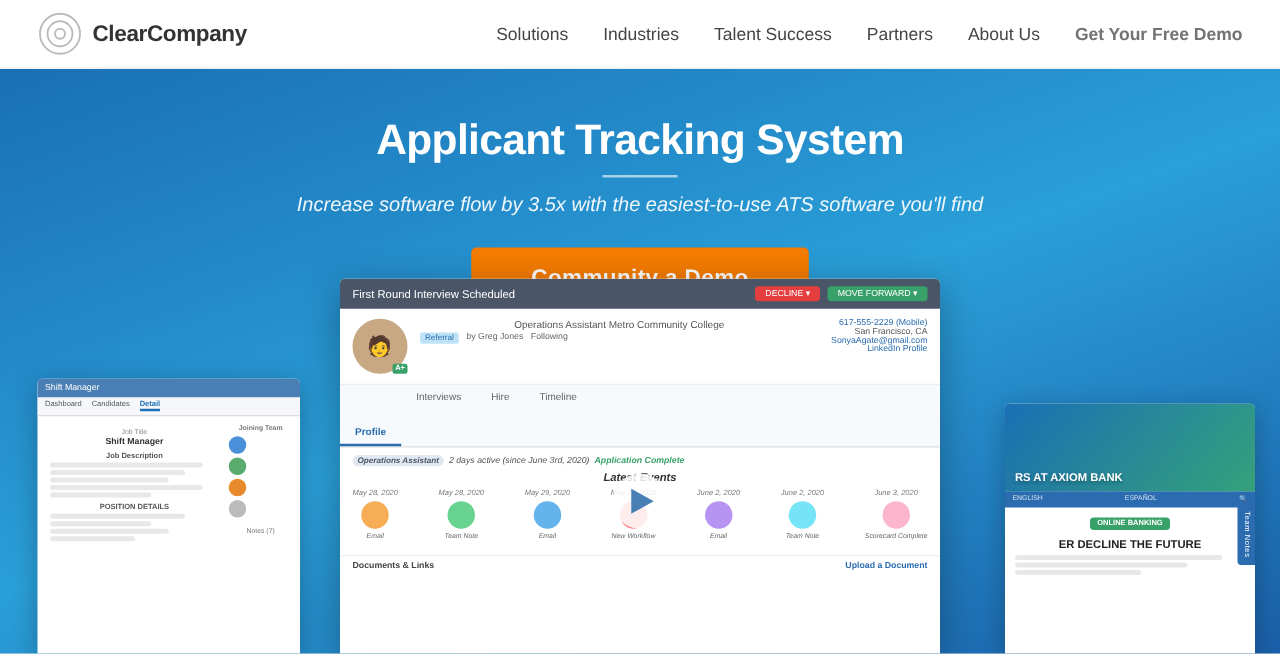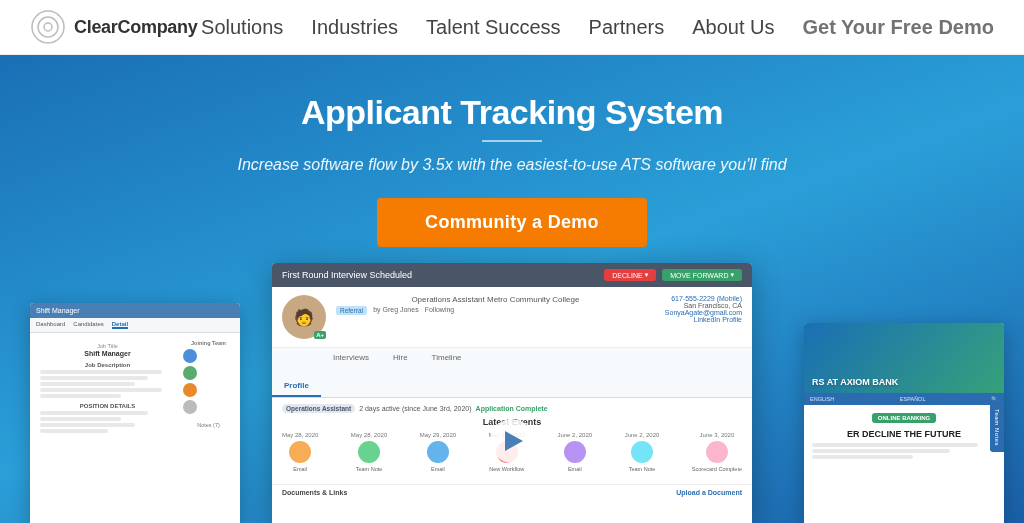--- a/index.html
+++ b/index.html
@@ -31,21 +31,21 @@
       font-weight: 700;
       color: #333;
       letter-spacing: -0.3px;
     }
     .nav {
       display: flex;
       align-items: center;
       gap: 28px;
     }
     .nav-item {
-      font-size: 20px;
+      font-size: 14px;
       color: #444;
       cursor: pointer;
       text-decoration: none;
     }
     .nav-item-bold {
       font-weight: 700;
       color: #737373;
     }
 
     
@@ -166,21 +166,21 @@
     .mini-avatar.green { background: #5aab6e; }
     .mini-avatar.orange { background: #e8892b; }
 
     
     .card-center {
       position: absolute;
       left: 50%;
       transform: translateX(-50%);
       bottom: 0;
       width: 480px;
-      height: 260px;
+      height: 300px;
       background: #fff;
       border-radius: 4px 4px 0 0;
       box-shadow: 0 6px 30px rgba(0,0,0,0.3);
       overflow: hidden;
       font-size: 7px;
       z-index: 5;
     }
     .card-center-header {
       background: #4a5568;
       color: #fff;
@@ -578,21 +578,21 @@
         </div>
       </div>
 
       <div class="card-tabs">
         <div class="card-tab active">Profile</div>
         <div class="card-tab">Interviews</div>
         <div class="card-tab">Hire</div>
         <div class="card-tab">Timeline</div>
       </div>
 
-      <div class="card-body" style="position:relative;">
+      <div class="card-body" style="position:relative;font-style:italic;">
         <div class="assistant-row">
           <span class="assistant-badge">Operations Assistant</span>
           <span>2 days active (since June 3rd, 2020)</span>
           <span style="color:#38a169; font-weight:600;">Application Complete</span>
         </div>
         <div class="latest-events-title">Latest Events</div>
         <div class="events-row">
           <div class="event-item">
             <span class="event-date">May 28, 2020</span>
             <div class="event-avatar a1"></div>

